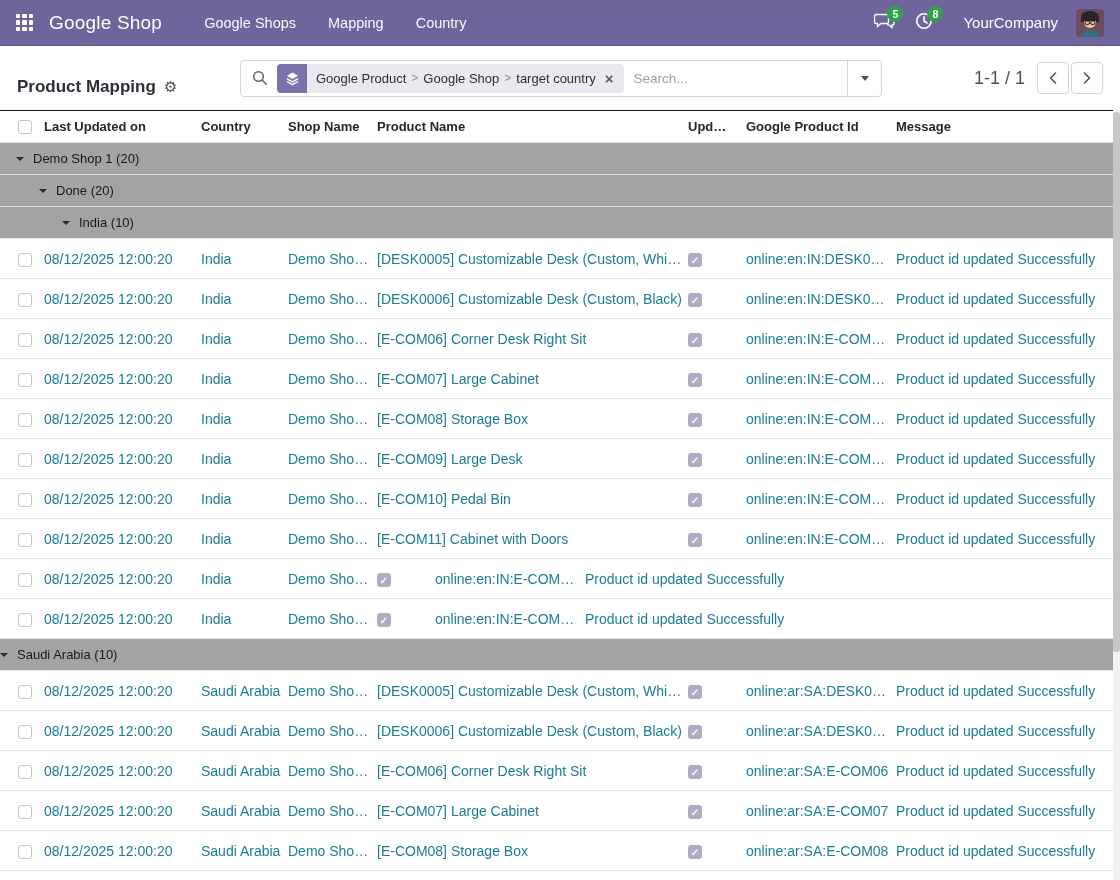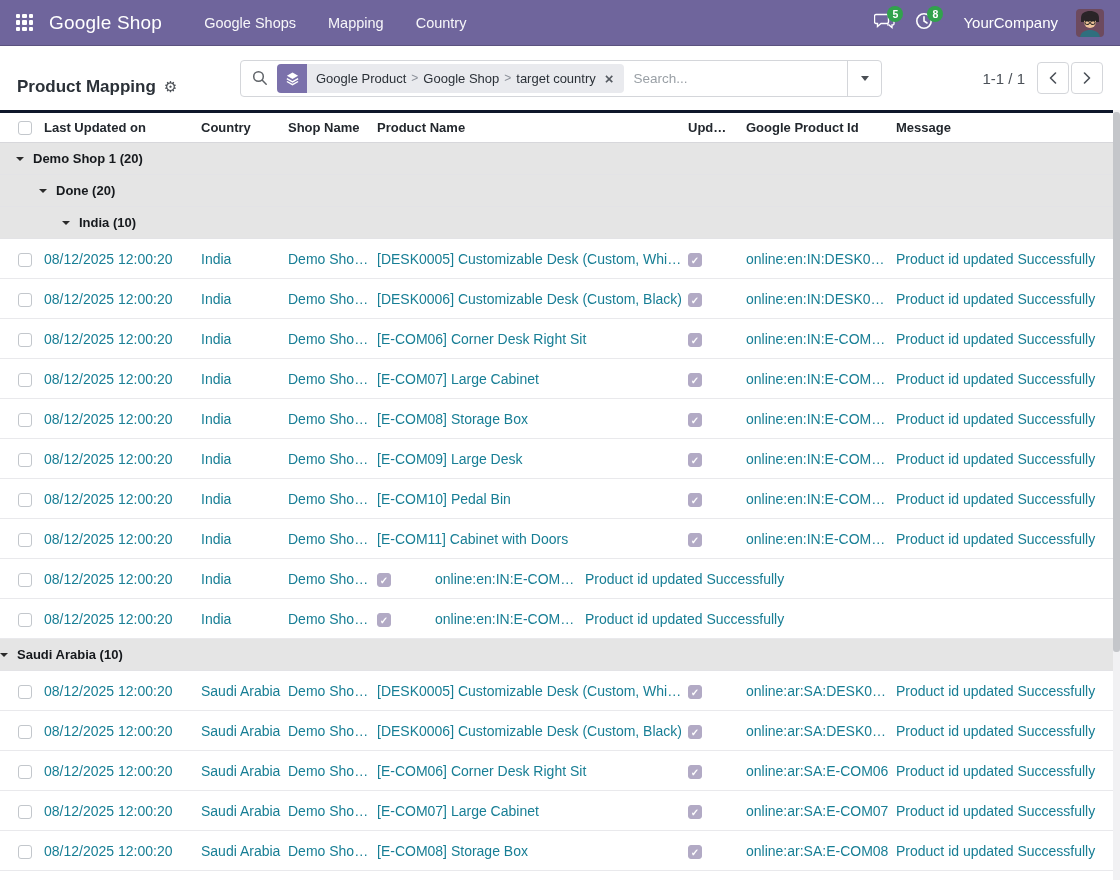--- a/index.html
+++ b/index.html
@@ -44,47 +44,47 @@
   .facet-close { color:#555a61; font-size:15px; font-weight:700; padding:0 4px; cursor:pointer; }
   .search-input { flex:1; border:none; outline:none; font-size:13.5px; padding:0 10px;
     color:#b91c1c; font-family:"Liberation Sans",sans-serif; min-width:40px; }
   .search-input::placeholder { color:#9aa0a6; }
   .search-toggle { width:34px; align-self:stretch; border-left:1px solid #d4d6da;
     display:flex; align-items:center; justify-content:center; cursor:pointer; }
   .caret-down { width:0; height:0; border-left:4.5px solid transparent;
     border-right:4.5px solid transparent; border-top:5px solid #4a4f55; }
 
   .cp-right { flex:1; display:flex; align-items:center; justify-content:flex-end; gap:12px; }
-  .pager-value { font-size:15px; color:#4b5158; }
+  .pager-value { font-size:18px; color:#4b5158; }
   .pager-buttons { display:flex; gap:2px; }
   .pager-btn { width:32px; height:32px; border:1px solid #d4d6da; background:#fff;
     border-radius:4px; display:flex; align-items:center; justify-content:center; cursor:pointer; }
 
   
   .list-view { position:relative; }
-  .list-header { height:33px; display:flex; align-items:center; border-top:3px solid #0f172a;
+  .list-header { height:33px; display:flex; align-items:center; border-top:1px solid #0f172a;
     border-bottom:1px solid #d7d7db; font-size:13px; font-weight:700; color:#23282e; }
   .list-header .cell { cursor:pointer; }
   .cell { white-space:nowrap; overflow:hidden; padding-right:6px; }
   .col-select { width:44px; flex:0 0 44px; padding-left:18px; overflow:visible; }
   .col-date { width:157px; flex:0 0 157px; }
   .col-country { width:87px; flex:0 0 87px; }
   .col-shop { width:89px; flex:0 0 89px; }
   .col-product { width:311px; flex:0 0 311px; }
   .col-upd { width:58px; flex:0 0 58px; }
   .col-gpid { width:150px; flex:0 0 150px; }
   .col-message { flex:1; }
 
   .cb { display:inline-block; width:14px; height:14px; border:1px solid #c3c7cc;
     border-radius:3px; background:#fff; cursor:pointer; vertical-align:middle; }
   .cb.checked { background:#B2AAC5; border-color:#B2AAC5; color:#fff; font-size:10px;
     line-height:13px; text-align:center; font-weight:700; }
 
-  .group-row { height:32px; background:#e5e5e5; border-bottom:1px solid #e3e3e6;
-    display:flex; align-items:center; gap:9px; font-size:13px; font-weight:700;
+  .group-row { height:32px; background:#a3a3a3; border-bottom:1px solid #e3e3e6;
+    display:flex; align-items:center; gap:9px; font-size:13px; font-weight:400;
     color:#16191d; cursor:pointer; }
   .caret { width:0; height:0; border-left:4px solid transparent;
     border-right:4px solid transparent; border-top:4.5px solid #2b2b2b; flex:0 0 auto; }
 
   .record-row { height:40px; display:flex; align-items:center; border-bottom:1px solid #e9e9ec;
     font-size:14px; color:#177E95; cursor:pointer; background:#fff; }
 
   
   .scrollbar { position:absolute; top:0; right:0; width:7px; bottom:-737px; height:770px;
     background:#f1f1f3; }

